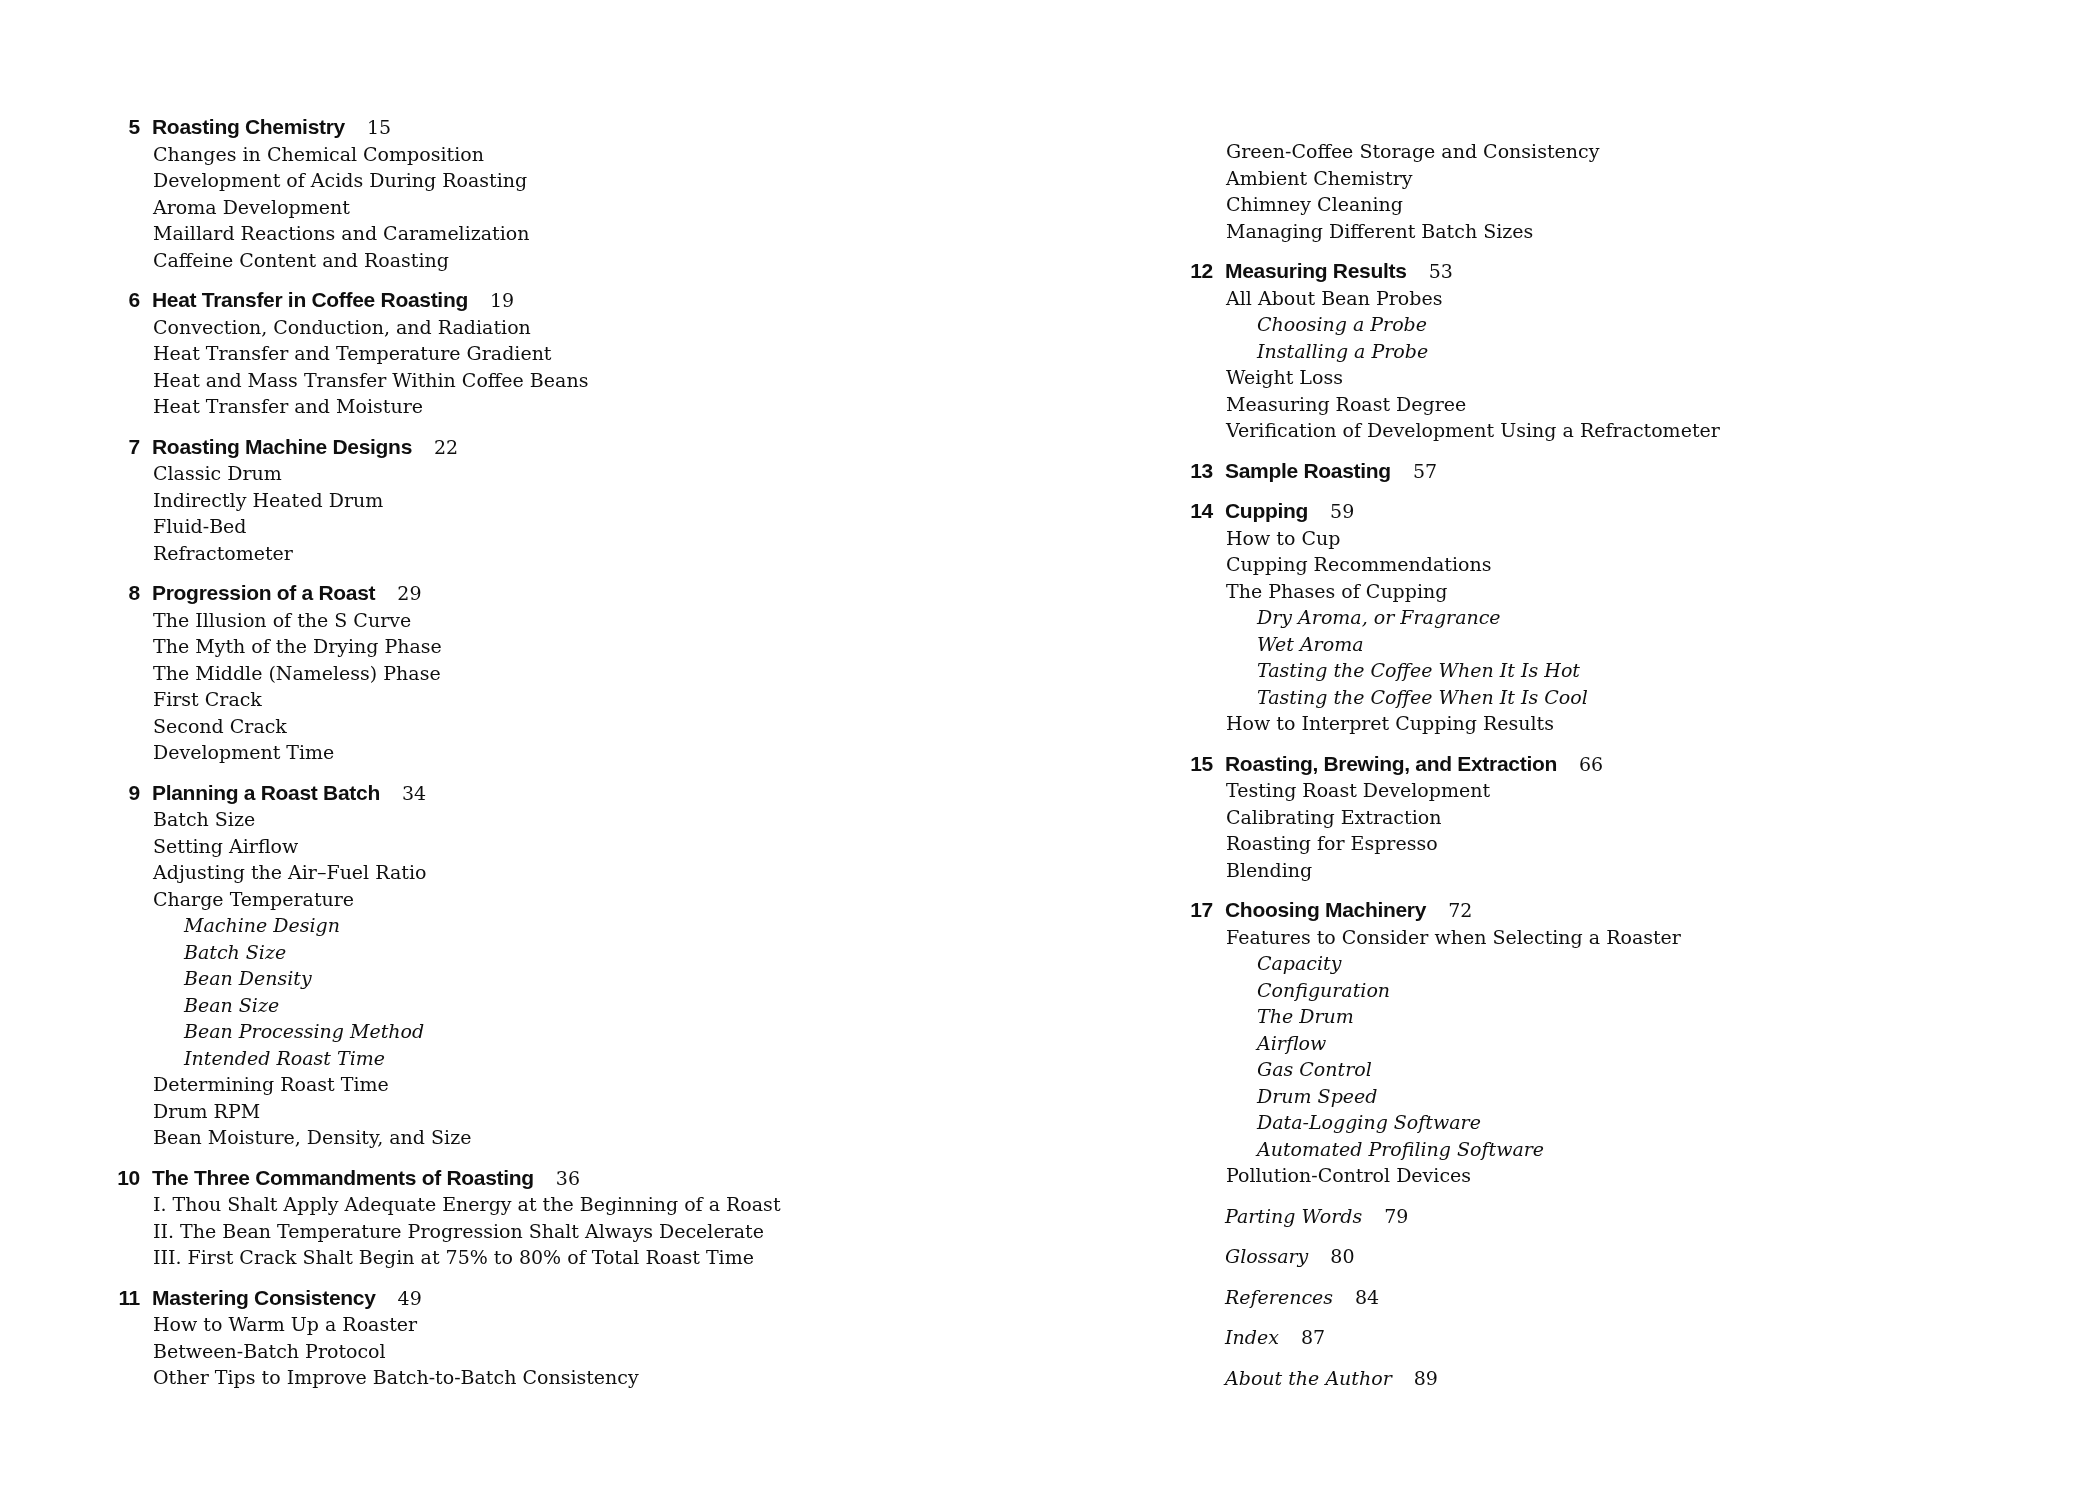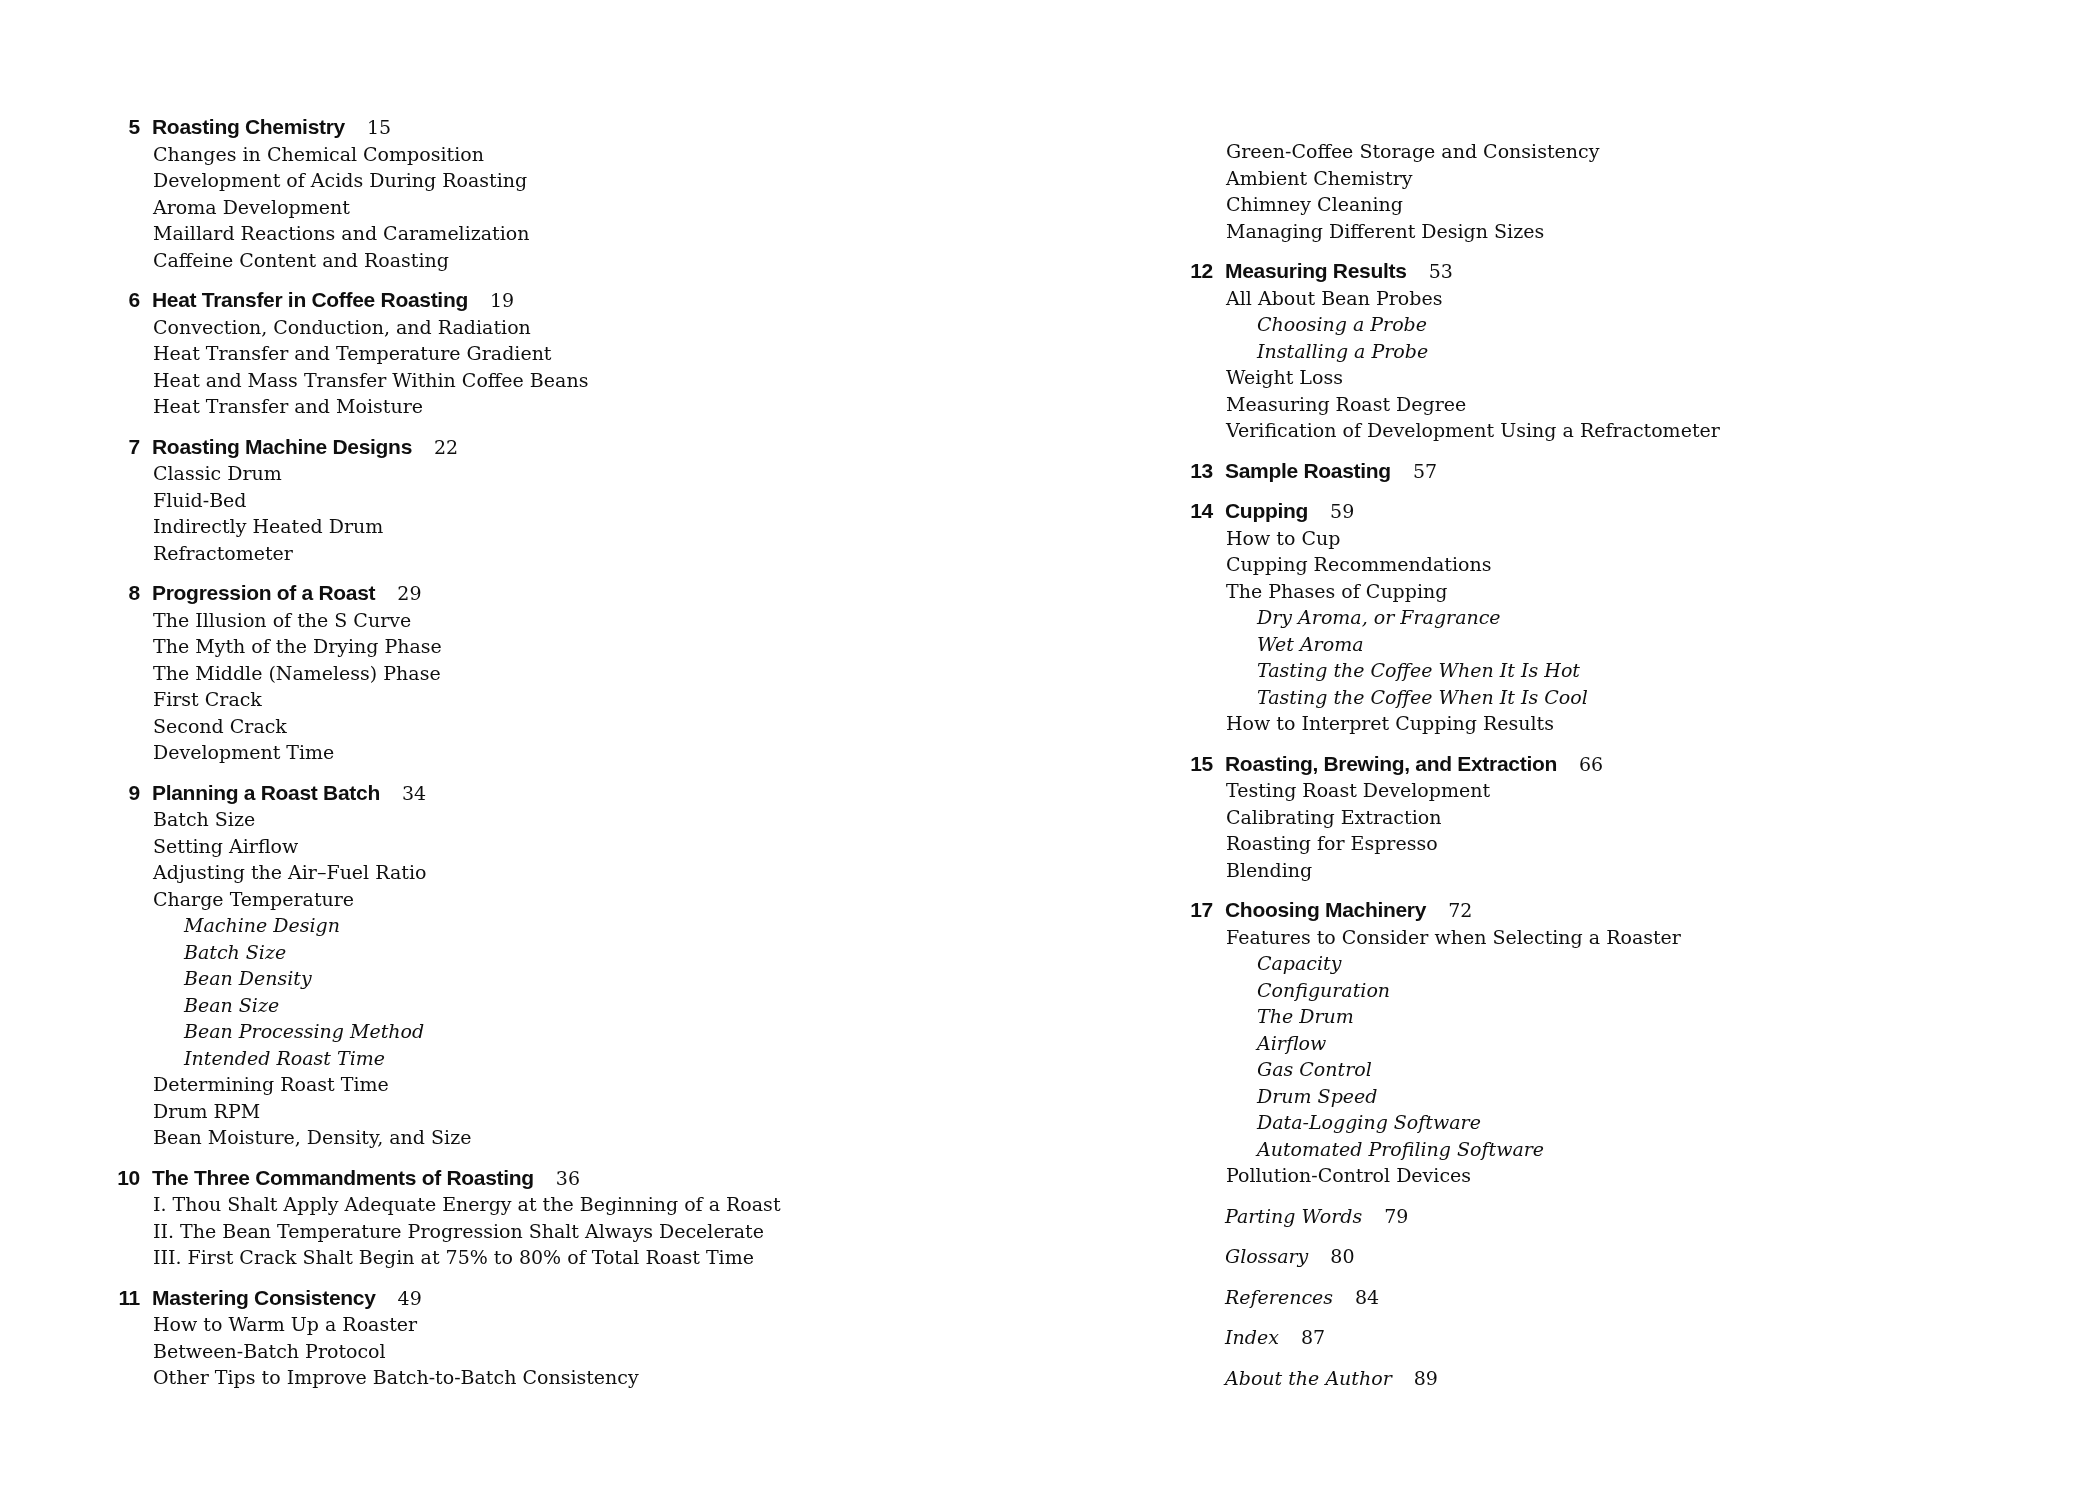--- a/index.html
+++ b/index.html
@@ -49,22 +49,22 @@
     <div class="toc-block">
       <div class="line heading"><span class="num">6</span><span class="title">Heat Transfer in Coffee Roasting</span><span class="pg">19</span></div>
       <div class="line sub">Convection, Conduction, and Radiation</div>
       <div class="line sub">Heat Transfer and Temperature Gradient</div>
       <div class="line sub">Heat and Mass Transfer Within Coffee Beans</div>
       <div class="line sub">Heat Transfer and Moisture</div>
     </div>
     <div class="toc-block">
       <div class="line heading"><span class="num">7</span><span class="title">Roasting Machine Designs</span><span class="pg">22</span></div>
       <div class="line sub">Classic Drum</div>
+      <div class="line sub">Indirectly Heated Drum</div>
       <div class="line sub">Fluid-Bed</div>
-      <div class="line sub">Indirectly Heated Drum</div>
       <div class="line sub">Refractometer</div>
     </div>
     <div class="toc-block">
       <div class="line heading"><span class="num">8</span><span class="title">Progression of a Roast</span><span class="pg">29</span></div>
       <div class="line sub">The Illusion of the S Curve</div>
       <div class="line sub">The Myth of the Drying Phase</div>
       <div class="line sub">The Middle (Nameless) Phase</div>
       <div class="line sub">First Crack</div>
       <div class="line sub">Second Crack</div>
       <div class="line sub">Development Time</div>
@@ -97,21 +97,21 @@
       <div class="line sub">Between-Batch Protocol</div>
       <div class="line sub">Other Tips to Improve Batch-to-Batch Consistency</div>
     </div>
   </div>
 
 <div class="toc-col toc-col-right">
     <div class="toc-block">
       <div class="line sub">Green-Coffee Storage and Consistency</div>
       <div class="line sub">Ambient Chemistry</div>
       <div class="line sub">Chimney Cleaning</div>
-      <div class="line sub">Managing Different Design Sizes</div>
+      <div class="line sub">Managing Different Batch Sizes</div>
     </div>
     <div class="toc-block">
       <div class="line heading"><span class="num">12</span><span class="title">Measuring Results</span><span class="pg">53</span></div>
       <div class="line sub">All About Bean Probes</div>
       <div class="line sub italic">Choosing a Probe</div>
       <div class="line sub italic">Installing a Probe</div>
       <div class="line sub">Weight Loss</div>
       <div class="line sub">Measuring Roast Degree</div>
       <div class="line sub">Verification of Development Using a Refractometer</div>
     </div>

